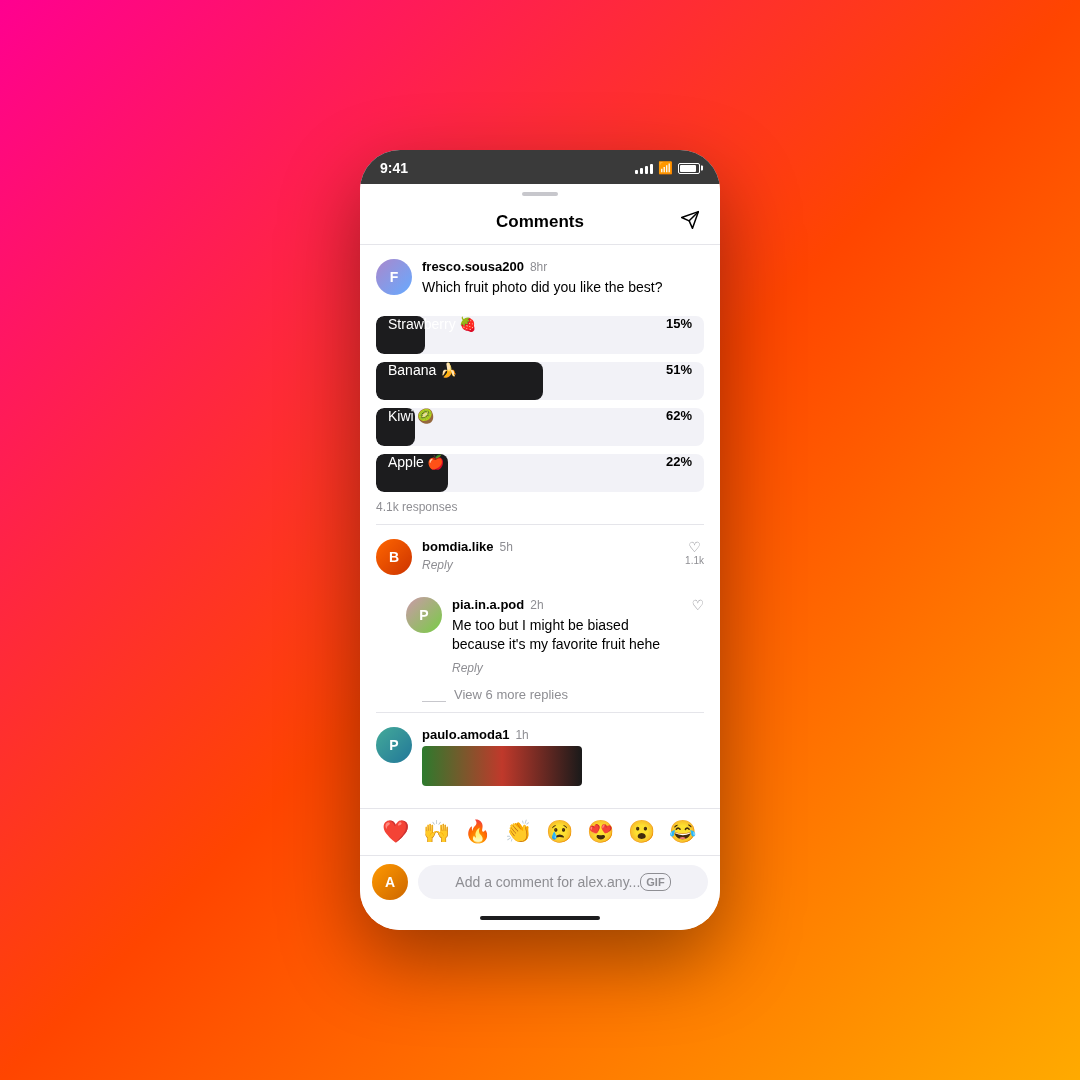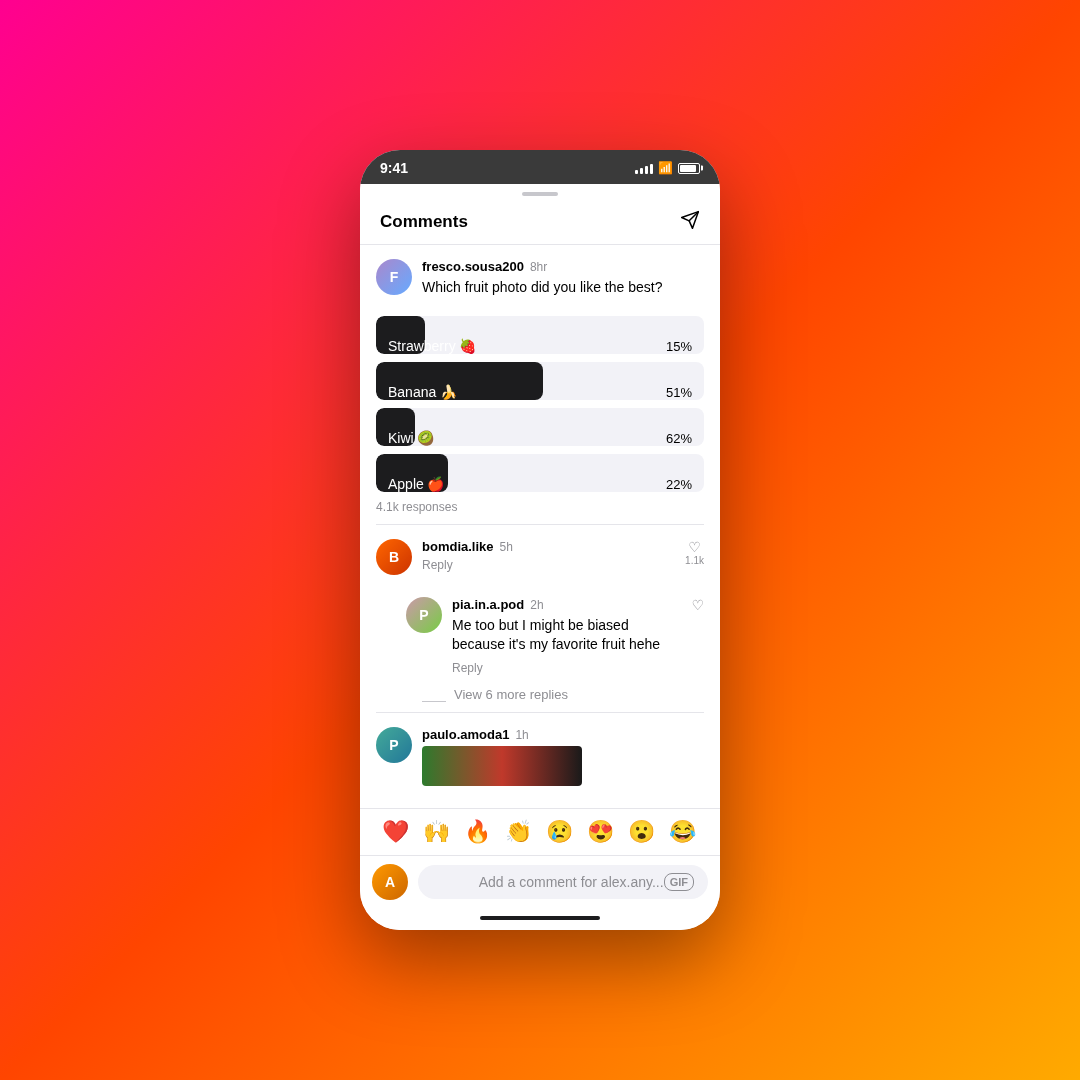--- a/index.html
+++ b/index.html
@@ -107,20 +107,21 @@
       height: 4px;
       background: #c7c7cc;
       border-radius: 2px;
     }
 
     
     .header {
       background: white;
       display: flex;
       align-items: center;
+      justify-content: center;
       padding: 12px 20px;
       position: relative;
       flex-shrink: 0;
       border-bottom: 1px solid #e5e5ea;
     }
 
     .header-title {
       font-size: 17px;
       font-weight: 600;
       color: #000;
@@ -212,20 +213,21 @@
       font-size: 14px;
       color: #000;
       line-height: 1.4;
       margin-bottom: 6px;
     }
 
     .comment-actions {
       display: flex;
       align-items: center;
       gap: 14px;
+      font-style: italic;
     }
 
     .reply-btn {
       font-size: 12px;
       color: #8e8e93;
       font-weight: 500;
       cursor: pointer;
     }
 
     .like-area {
@@ -245,21 +247,21 @@
       color: #8e8e93;
     }
 
     
     .poll-container {
       padding: 4px 16px 10px;
     }
 
     .poll-option {
       display: flex;
-      align-items: flex-end;
+      align-items: flex-start;
       margin-bottom: 8px;
       background: #f2f2f7;
       border-radius: 8px;
       overflow: hidden;
       height: 38px;
       position: relative;
     }
 
     .poll-bar {
       position: absolute;
@@ -287,21 +289,21 @@
     }
 
     .poll-label.white {
       color: white;
     }
 
     .poll-pct {
       position: relative;
       z-index: 1;
       font-size: 13px;
-      font-weight: 400;
+      font-weight: 700;
       color: #000;
       padding-right: 12px;
     }
 
     .poll-responses {
       font-size: 12px;
       color: #8e8e93;
       margin-top: 4px;
     }
 
@@ -364,21 +366,21 @@
       flex-shrink: 0;
     }
 
     .input-box {
       flex: 1;
       background: #f2f2f7;
       border-radius: 20px;
       padding: 8px 14px;
       display: flex;
       align-items: center;
-      justify-content: flex-end;
+      justify-content: center;
     }
 
     .input-placeholder {
       font-size: 14px;
       color: #8e8e93;
     }
 
     .gif-btn {
       background: transparent;
       border: 1.5px solid #8e8e93;

